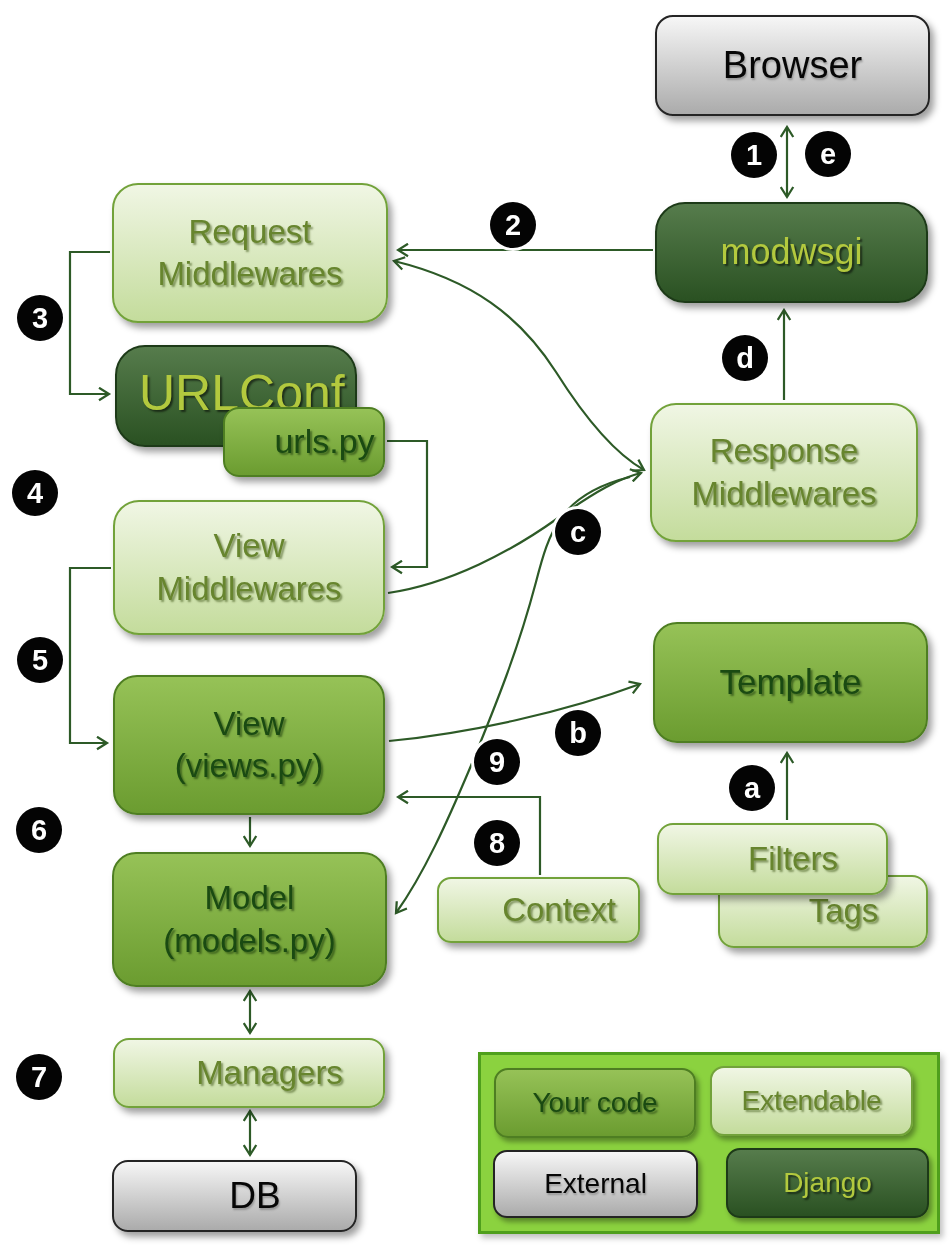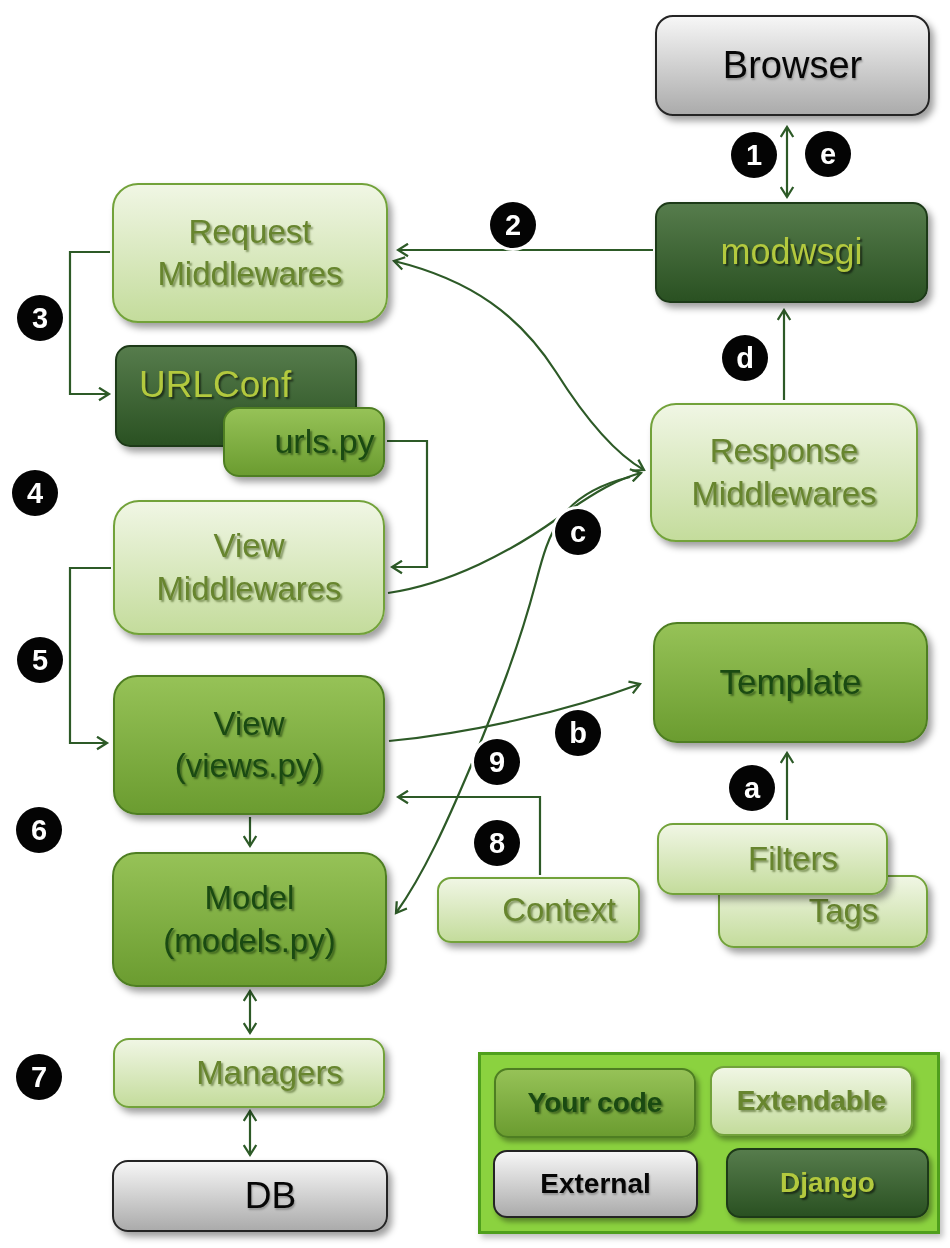--- a/index.html
+++ b/index.html
@@ -19,46 +19,46 @@
     border:2px solid #72a23a;border-radius:26px;
     color:#67852e;text-shadow:2px 2px 2px rgba(56,80,17,0.55);
   }
   .node.your-code{
     background:linear-gradient(#96c257,#6b9c30);
     border:2px solid #4e7e22;border-radius:24px;
     color:#1a4a12;text-shadow:2px 2px 2px rgba(9,38,4,0.5);
   }
   .node.django{
     background:linear-gradient(#567c4c,#2a5122);
-    border:2px solid #1d3a18;border-radius:15px;
+    border:2px solid #1d3a18;border-radius:30px;
     color:#b3c93e;text-shadow:2px 2px 2px rgba(0,0,0,0.55);
   }
   .node.external{
     background:linear-gradient(#f6f6f6,#ababab);
     border:2px solid #242424;border-radius:18px;
     color:#060606;text-shadow:1px 2px 2px rgba(0,0,0,0.25);
   }
   .node.small{border-radius:16px;padding-left:41px;}
   .node.align-tl{align-items:flex-start;justify-content:flex-start;
-    padding:14px 0 0 22px;font-size:37px;}
+    padding:14px 0 0 22px;font-size:50px;}
   .badge{
     position:absolute;width:46px;height:46px;border-radius:50%;
     background:#040404;color:#ffffff;display:flex;align-items:center;justify-content:center;
     font-size:29px;font-weight:bold;z-index:4;
     box-shadow:0 0 0 3px #ffffff;
   }
   #legend{
     position:absolute;left:478px;top:1052px;width:462px;height:182px;
     background:#8bd23f;border:3px solid #4f9f1c;box-sizing:border-box;z-index:2;
     box-shadow:3px 4px 6px rgba(0,0,0,0.25);
   }
   .legend-item{
     position:absolute;display:flex;align-items:center;justify-content:center;
     font-size:28px;box-sizing:border-box;z-index:3;
-    box-shadow:3px 4px 5px rgba(0,0,0,0.35);border-radius:14px !important;font-weight:bold;
+    box-shadow:3px 4px 5px rgba(0,0,0,0.35);border-radius:14px !important;
   }
 </style>
 </head>
 <body>
 
 <div id="stage">
 
   <svg id="wires" viewBox="0 0 950 1248">
     <defs>
       <marker id="v" viewBox="0 0 12 12" refX="10" refY="6" markerWidth="15" markerHeight="15" orient="auto-start-reverse" markerUnits="userSpaceOnUse">
@@ -90,21 +90,21 @@
 Middlewares</div>
   <div class="node django align-tl" style="left:115px;top:345px;width:242px;height:102px;">URLConf</div>
   <div class="node your-code small" style="left:223px;top:407px;width:162px;height:70px;font-size:34px;z-index:3;">urls.py</div>
   <div class="node extendable" style="left:113px;top:500px;width:272px;height:135px;">View
 Middlewares</div>
   <div class="node your-code" style="left:113px;top:675px;width:272px;height:140px;">View
 (views.py)</div>
   <div class="node your-code" style="left:112px;top:852px;width:275px;height:135px;">Model
 (models.py)</div>
   <div class="node extendable small" style="left:113px;top:1038px;width:272px;height:70px;">Managers</div>
-  <div class="node external small" style="left:112px;top:1160px;width:276px;height:72px;font-size:37px;">DB</div>
+  <div class="node external small" style="left:112px;top:1160px;width:245px;height:72px;font-size:37px;">DB</div>
   <div class="node extendable" style="left:650px;top:403px;width:268px;height:139px;">Response
 Middlewares</div>
   <div class="node your-code" style="left:653px;top:622px;width:275px;height:121px;font-size:35px;">Template</div>
   <div class="node extendable small" style="left:718px;top:875px;width:210px;height:73px;z-index:2;">Tags</div>
   <div class="node extendable small" style="left:657px;top:823px;width:231px;height:72px;z-index:3;">Filters</div>
   <div class="node extendable small" style="left:437px;top:877px;width:203px;height:66px;border-radius:14px;">Context</div>
 
   <div class="badge" style="left:731px;top:132px;">1</div>
   <div class="badge" style="left:805px;top:131px;">e</div>
   <div class="badge" style="left:490px;top:202px;">2</div>

